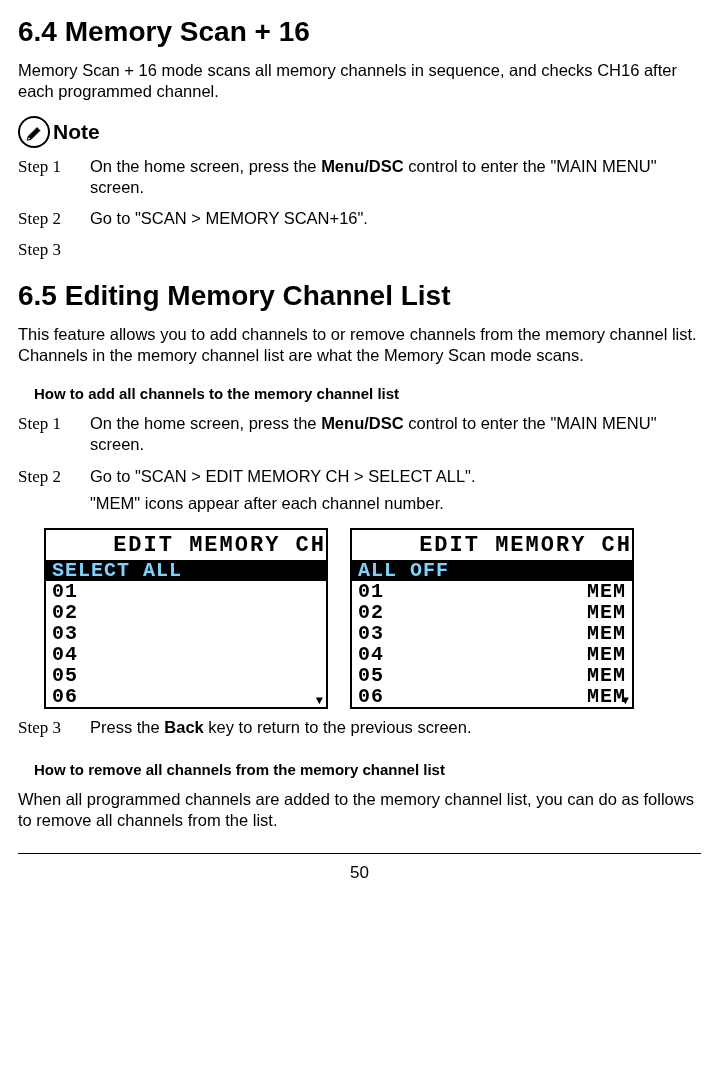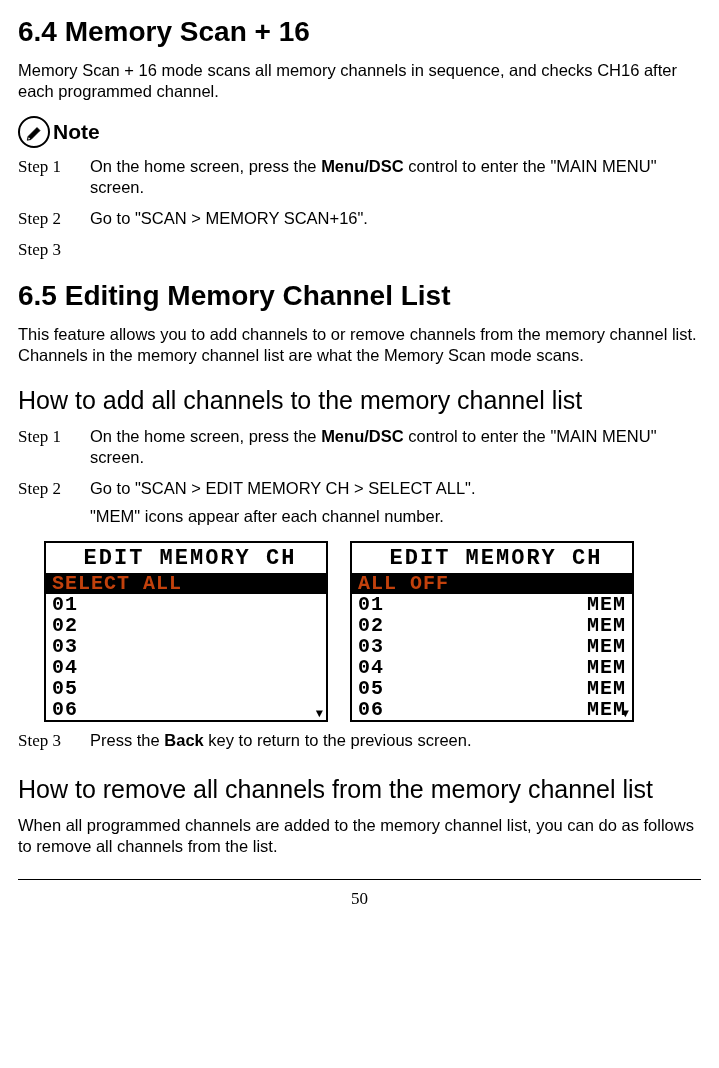--- a/index.html
+++ b/index.html
@@ -12,23 +12,23 @@
     width: 719px;
     box-sizing: border-box;
   }
   h2.section-heading {
     font-size: 28px;
     font-weight: bold;
     margin: 0 0 10px 0;
     font-family: Arial, Helvetica, sans-serif;
   }
   h3.sub-heading {
-    font-size: 25px;
-    font-weight: normal;
-    margin: 18px 0 10px 0;
+    font-size: 15px;
+    font-weight: bold;
+    margin: 18px 0 10px 16px;
   }
   p.para { margin: 0 0 14px 0; }
   .note-block { margin-top: 14px; margin-bottom: 8px; }
   .note-header { display: flex; align-items: center; margin-bottom: 4px; }
   .note-icon {
     width: 28px; height: 28px;
     border: 2.5px solid #000; border-radius: 50%;
     display: inline-flex; align-items: center; justify-content: center;
     margin-right: 3px;
     background: #fff;
@@ -51,43 +51,43 @@
     display: flex; gap: 22px; margin: 10px 0 8px 26px;
   }
   .lcd {
     width: 280px; border: 2px solid #000;
     font-family: "Courier New", monospace;
     font-weight: bold;
     background: #fff;
     position: relative;
   }
   .lcd-title {
-    text-align: center; font-size: 22px; letter-spacing: 2px;
+    text-align: right; font-size: 22px; letter-spacing: 2px;
     padding: 2px 0 0 8px;
     font-family: "Courier New", monospace;
     font-weight: bold;
   }
   .lcd-row {
     display: flex; justify-content: space-between;
     padding: 0 6px;
     font-size: 20px;
     line-height: 1.05;
     letter-spacing: 1px;
   }
   .lcd-row.selected {
-    background: #000; color: #c2410c;
+    background: #000; color: #7dd3fc;
   }
   .lcd-arrow-down {
     position: absolute; bottom: 1px; right: 3px;
     font-size: 12px; line-height: 10px;
   }
   .page-footer {
     border-top: 1.5px solid #000;
     margin-top: 22px; padding-top: 8px;
-    text-align: center; font-size: 17px; font-family: Liberation Serif, serif;
+    text-align: center; font-size: 17px;
   }
 </style>
 </head>
 <body>
 
 <h2 class="section-heading">6.4 Memory Scan + 16</h2>
 <p class="para">Memory Scan + 16 mode scans all memory channels in sequence, and checks CH16 after each programmed channel.</p>
 
 <div class="note-block">
   <div class="note-header">

